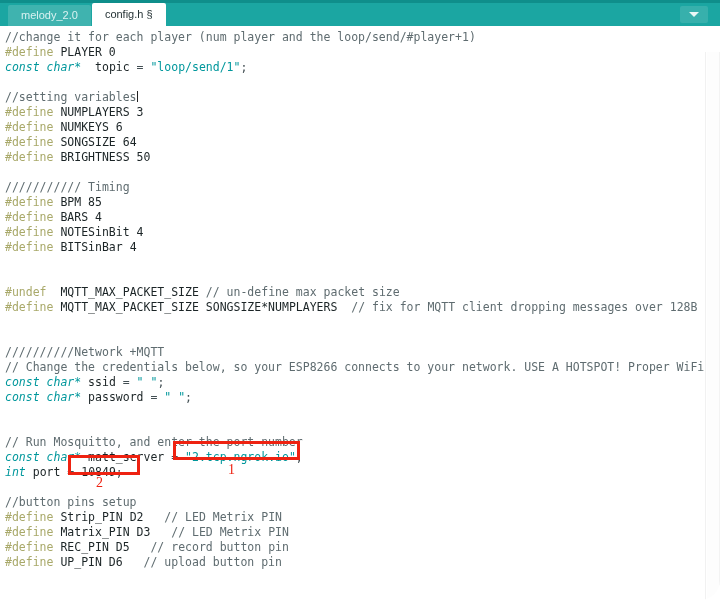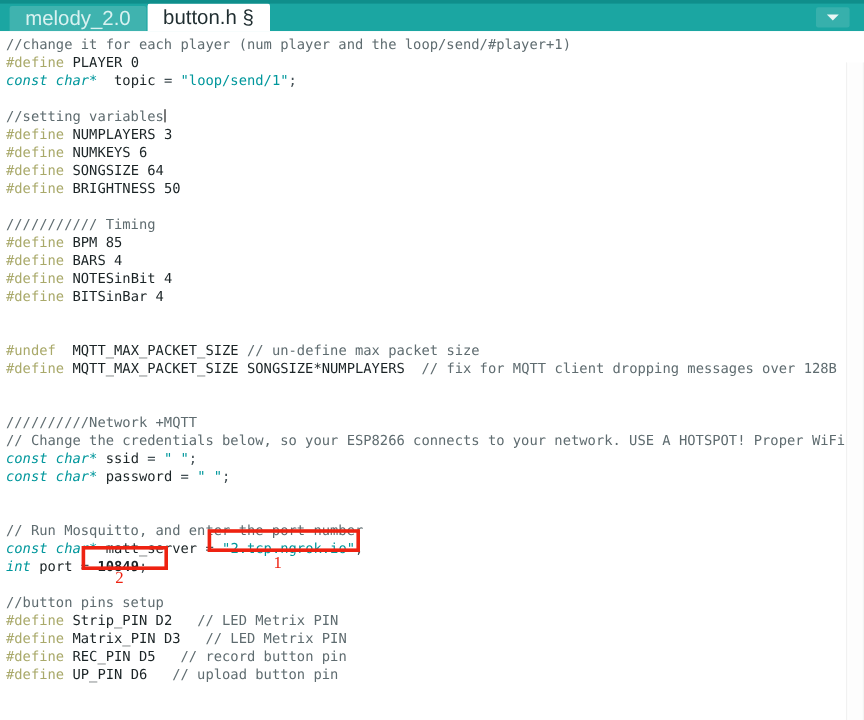--- a/index.html
+++ b/index.html
@@ -42,21 +42,21 @@
   .tabs-left {
     display: flex;
     align-items: flex-end;
     height: 26px;
     padding-left: 8px;
   }
   .tab {
     height: 21px;
     line-height: 21px;
     padding: 0 13px 0 13px;
-    font-size: 17px;
+    font-size: 11px;
     font-family: "Liberation Sans", sans-serif;
     white-space: nowrap;
     box-sizing: border-box;
     margin-right: 1px;
     border-radius: 2px 2px 0 0;
     user-select: none;
   }
   .tab.inactive {
     background: #3fb3af;
     color: #d9f2f1;
@@ -88,20 +88,21 @@
     border-top: 5px solid #e9f7f6;
   }
 
   
   .editor {
     position: relative;
     width: 720px;
     height: 574px;
     background: #ffffff;
     overflow: hidden;
+    border-radius: 20px;
   }
   .code {
     position: absolute;
     left: 0;
     top: 0;
     padding: 4px 0 0 5px;
     font-family: "DejaVu Sans Mono", "Liberation Mono", monospace;
     font-size: 11.5px;
     line-height: 15px;
     white-space: pre;
@@ -109,21 +110,21 @@
     letter-spacing: 0px;
   }
   .ln { height: 15px; }
 
   
   .cmt  { color: #5f6c70; }
   .pre  { color: #a9a96a; }
   .kw   { color: #00979c; font-style: italic; }
   .name { color: #1b2426; font-weight: normal; }
   .str  { color: #00979c; }
-  .num  { color: #1b2426; font-weight: bold; }
+  .num  { color: #1b2426; font-weight: normal; }
   .op   { color: #434f54; }
 
   
   .caret-bar {
     display: inline-block;
     width: 1px;
     height: 11px;
     background: #222;
     vertical-align: -1px;
     margin-left: 0px;
@@ -171,21 +172,21 @@
 <body>
 
 <div id="app">
 
   <div class="tabbar">
     <div class="tabs-left">
       <div class="tab inactive">
         <span>melody_2.0</span>
       </div>
       <div class="tab active">
-        <span>button.h §</span>
+        <span>config.h §</span>
       </div>
     </div>
     <div class="tabbar-spacer"></div>
     <div class="tab-menu-btn">
       <span class="caret"></span>
     </div>
   </div>
 
   <div class="editor">
     <div class="code" id="code-root"><div class="ln"><span class="cmt">//change it for each player (num player and the loop/send/#player+1)</span></div><div class="ln"><span class="pre">#define</span><span class="op"> </span><span class="name">PLAYER 0</span></div><div class="ln"><span class="kw">const char*</span><span class="op">  </span><span class="name">topic</span><span class="op"> = </span><span class="str">"loop/send/1"</span><span class="op">;</span></div><div class="ln">&nbsp;</div><div class="ln"><span class="cmt">//setting variables</span><span class="caret-bar"></span></div><div class="ln"><span class="pre">#define</span><span class="op"> </span><span class="name">NUMPLAYERS 3</span></div><div class="ln"><span class="pre">#define</span><span class="op"> </span><span class="name">NUMKEYS 6</span></div><div class="ln"><span class="pre">#define</span><span class="op"> </span><span class="name">SONGSIZE 64</span></div><div class="ln"><span class="pre">#define</span><span class="op"> </span><span class="name">BRIGHTNESS 50</span></div><div class="ln">&nbsp;</div><div class="ln"><span class="cmt">/////////// Timing</span></div><div class="ln"><span class="pre">#define</span><span class="op"> </span><span class="name">BPM 85</span></div><div class="ln"><span class="pre">#define</span><span class="op"> </span><span class="name">BARS 4</span></div><div class="ln"><span class="pre">#define</span><span class="op"> </span><span class="name">NOTESinBit 4</span></div><div class="ln"><span class="pre">#define</span><span class="op"> </span><span class="name">BITSinBar 4</span></div><div class="ln">&nbsp;</div><div class="ln">&nbsp;</div><div class="ln"><span class="pre">#undef</span><span class="op">  </span><span class="name">MQTT_MAX_PACKET_SIZE</span><span class="op"> </span><span class="cmt">// un-define max packet size</span></div><div class="ln"><span class="pre">#define</span><span class="op"> </span><span class="name">MQTT_MAX_PACKET_SIZE SONGSIZE*NUMPLAYERS</span><span class="op">  </span><span class="cmt">// fix for MQTT client dropping messages over 128B</span></div><div class="ln">&nbsp;</div><div class="ln">&nbsp;</div><div class="ln"><span class="cmt">//////////Network +MQTT</span></div><div class="ln"><span class="cmt">// Change the credentials below, so your ESP8266 connects to your network. USE A HOTSPOT! Proper WiFi do</span></div><div class="ln"><span class="kw">const char*</span><span class="op"> </span><span class="name">ssid</span><span class="op"> = </span><span class="str">" "</span><span class="op">;</span></div><div class="ln"><span class="kw">const char*</span><span class="op"> </span><span class="name">password</span><span class="op"> = </span><span class="str">" "</span><span class="op">;</span></div><div class="ln">&nbsp;</div><div class="ln">&nbsp;</div><div class="ln"><span class="cmt">// Run Mosquitto, and enter the port number</span></div><div class="ln"><span class="kw">const char*</span><span class="op"> </span><span class="name">matt_server</span><span class="op"> = </span><span class="str">"2.tcp.ngrok.io"</span><span class="op">;</span></div><div class="ln"><span class="kw">int</span><span class="op"> </span><span class="name">port</span><span class="op"> = </span><span class="num">10849</span><span class="op">;</span></div><div class="ln">&nbsp;</div><div class="ln"><span class="cmt">//button pins setup</span></div><div class="ln"><span class="pre">#define</span><span class="op"> </span><span class="name">Strip_PIN D2</span><span class="op">   </span><span class="cmt">// LED Metrix PIN</span></div><div class="ln"><span class="pre">#define</span><span class="op"> </span><span class="name">Matrix_PIN D3</span><span class="op">   </span><span class="cmt">// LED Metrix PIN</span></div><div class="ln"><span class="pre">#define</span><span class="op"> </span><span class="name">REC_PIN D5</span><span class="op">   </span><span class="cmt">// record button pin</span></div><div class="ln"><span class="pre">#define</span><span class="op"> </span><span class="name">UP_PIN D6</span><span class="op">   </span><span class="cmt">// upload button pin</span></div></div>

